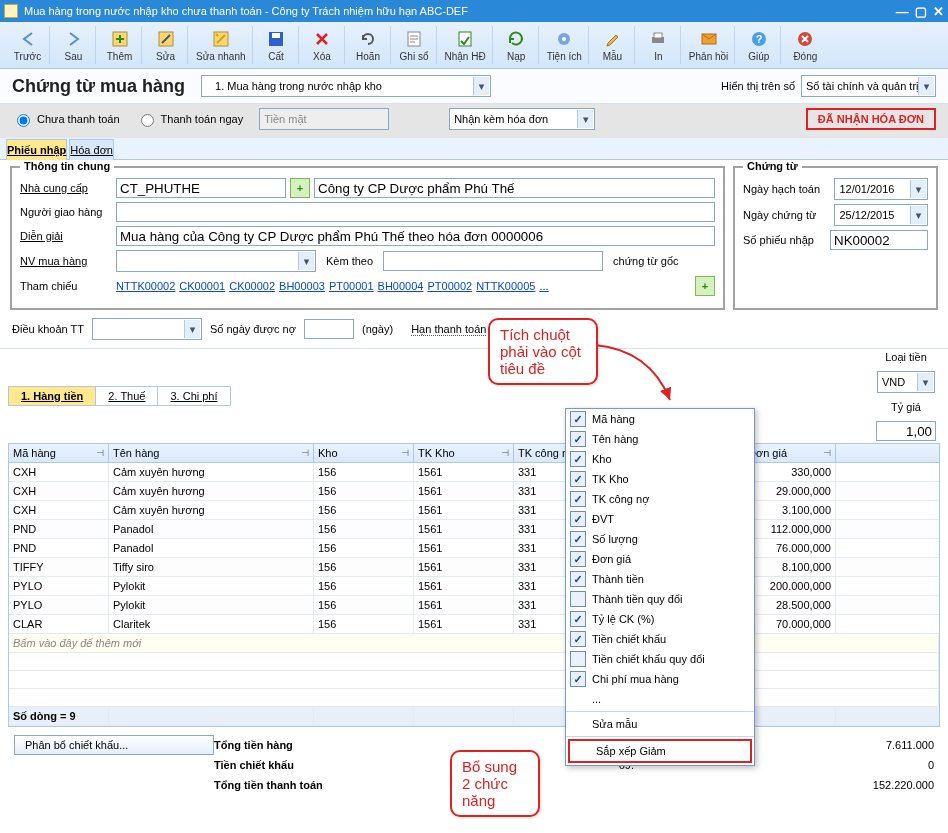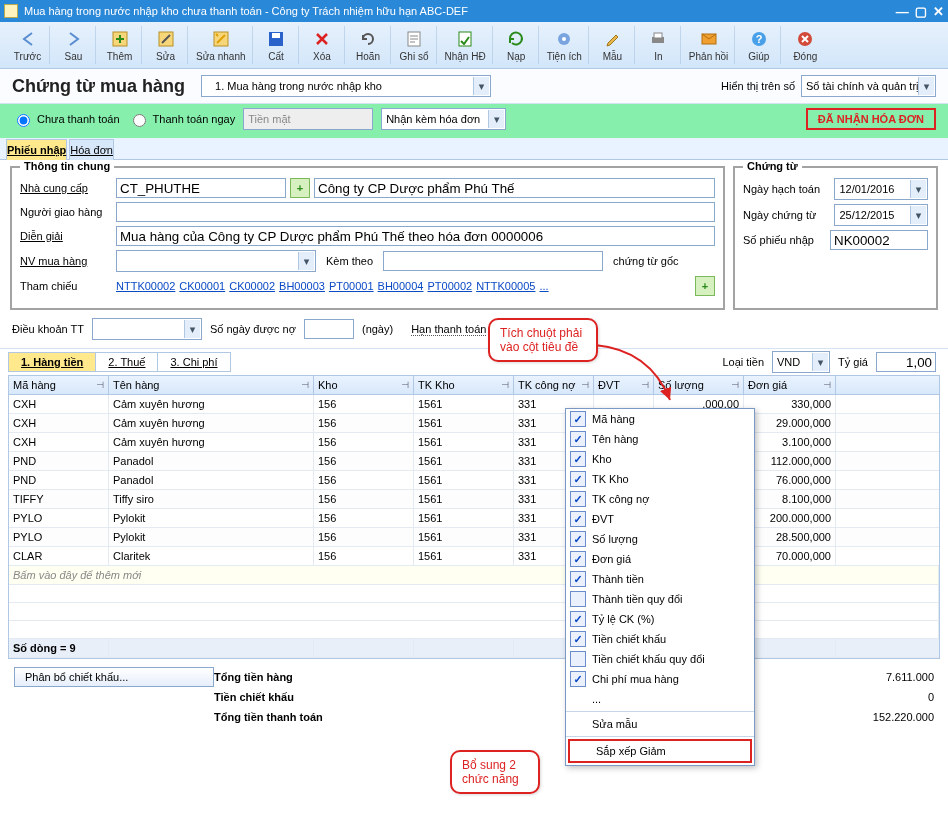--- a/index.html
+++ b/index.html
@@ -42,21 +42,21 @@
   .header-row {
     display: flex;
     align-items: center;
     padding: 6px 12px;
     background: #fafcff;
     border-bottom: 1px solid #d4e2f3;
   }
   .page-title { font-size: 18px; font-weight: bold; margin-right: 16px; color: #222; }
   .combo { border: 1px solid #8aa8ce; background: #fff; height: 22px; display: inline-flex; align-items: center; padding: 0 4px; position: relative; }
   .combo .dd { position: absolute; right: 1px; top: 1px; bottom: 1px; width: 16px; background: #e4eefb; border-left: 1px solid #b0c8e3; display:flex;align-items:center;justify-content:center;color:#456;}
-  .radio-row { display:flex; align-items:center; gap:8px; padding: 4px 12px 8px;background:#86efac; }
+  .radio-row { display:flex; align-items:center; gap:16px; padding: 4px 12px 8px;background:#e5e5e5; }
   .radio-row label { display:flex;align-items:center;gap:4px;}
   .badge-red { border: 2px solid #d22; color: #d22; font-weight: bold; padding: 3px 10px; text-align:center; }
 
   .tabs-main { display:flex; border-bottom:1px solid #b0c8e3; background:#e9f3ff; padding-left:6px; }
   .tab { padding:4px 0; border:1px solid #b0c8e3; border-bottom:none; margin-right:2px; background:#d8e8fb; cursor:pointer; position:relative; top:1px;}
   .tab.active { background:#ffe98c; font-weight:bold;}
   .tab u { text-decoration:underline;}
 
   .two-col { display:flex; padding:6px 10px; gap:8px;}
   .panel { border:2px solid #a3a3a3; position:relative; padding:10px 8px 8px; }
@@ -67,21 +67,21 @@
   .txt, .sel { border:1px solid #8aa8ce; height:20px; background:#fff; padding:1px 3px; }
   .add-btn { width:20px; height:20px; background:#d6f0c0; border:1px solid #7cb85c; display:inline-flex;align-items:center;justify-content:center;font-weight:bold;color:#2a8a1a;}
   .links a { color:#0a4ac5; text-decoration:underline; margin-right:4px; cursor:pointer;}
 
   .terms-row { display:flex; align-items:center; padding:2px 12px 8px; gap:8px; border-bottom:1px solid #d4e2f3;}
   .underdash { border-bottom:1px dotted #555;}
 
   .subtabs { display:flex; padding:2px 0 0 8px; gap:0; align-items:center;}
   .subtab { padding:3px 12px; border:1px solid #b0c8e3; cursor:pointer; margin-right:-1px;}
   .subtab.active { background:#ffe98c; font-weight:bold;}
-  .right-tools { margin-left:auto; display:flex; align-items:center; gap:8px; padding-right:12px;}
+  .right-tools { margin-left:auto; display:flex; align-items:center; gap:8px; padding-right:12px;flex-direction:column;}
 
   .grid { border:1px solid #b0c8e3; margin:2px 8px 0; }
   .grid-header { display:flex; background:linear-gradient(#eaf3fe,#d8e8fb); border-bottom:1px solid #b0c8e3;}
   .gh { border-right:1px solid #b0c8e3; padding:3px 4px; display:flex; align-items:center; justify-content:space-between; position:relative;}
   .gh .pin { font-size:9px; color:#556; margin-left:4px;}
   .grid-body { background:#fff;}
   .gr { display:flex; border-bottom:1px solid #e3eaf2;}
   .gr.alt { background:#fdfdfd;}
   .gr.empty { background:#fffff2; color:#888; font-style:italic;}
   .gr.total { background:#e8eff9; font-weight:bold;}
@@ -96,21 +96,21 @@
 
   
   .ctx { position:absolute; left:565px; top:408px; width:190px; border:1px solid #7a99c7; background:#fff; box-shadow:2px 2px 6px rgba(0,0,0,0.25); z-index:50; font-size:11px;}
   .ctx .ci { display:flex; align-items:center; height:20px; padding:0 8px 0 4px; cursor:pointer;}
   .ctx .chk { width:16px;height:16px;border:1px solid #6a8ccb; margin-right:6px; display:inline-flex;align-items:center;justify-content:center;color:#0a4ac5;font-size:11px;font-weight:bold;background:#eaf0fc;}
   .ctx .sp { width:22px; display:inline-block; }
   .ctx .sep { border-top:1px solid #c8d6ea; margin:2px 0;}
   .ctx .fn-box { border:2px solid #d22; margin:0 2px 2px; }
 
   
-  .callout { position:absolute; border:2px solid #d22; border-radius:10px; background:#fff; padding:6px 10px; color:#d22; font-size:12px; z-index:60; box-shadow:1px 1px 3px rgba(0,0,0,0.15);}
+  .callout { position:absolute; border:2px solid #d22; border-radius:10px; background:#fff; padding:6px 10px; color:#d22; font-size:15px; z-index:60; box-shadow:1px 1px 3px rgba(0,0,0,0.15);}
   .arrow { position:absolute; z-index:55;}
 
   
   .c0{width:100px}.c1{width:205px}.c2{width:100px}.c3{width:100px}.c4{width:80px}
   .c5{width:60px}.c6{width:90px}.c7{width:92px}
 </style>
 </head>
 <body>
 
 <div class="titlebar">
@@ -294,21 +294,21 @@
       <input type="radio" checked="" style="">
       <span>Chưa thanh toán</span>
     </label>
   <label>
       <input type="radio" style="">
       <span>Thanh toán ngay</span>
     </label>
   <div class="combo" style="width:130px;background:#eee;color:#888;">
     <span>Tiền mặt</span>
   </div>
-  <div class="combo" style="width:125px;">
+  <div class="combo" style="width:146px;margin-left:44px;">
     <span>Nhận kèm hóa đơn</span>
     <span class="dd">▾</span>
   </div>
   <div style="flex:1"></div>
   <div class="badge-red">ĐÃ NHẬN HÓA ĐƠN</div>
 </div>
 
 <div class="tabs-main">
   <div class="tab active"><u>Phiếu nhập</u></div>
   <div class="tab"><u>Hóa đơn</u></div>

